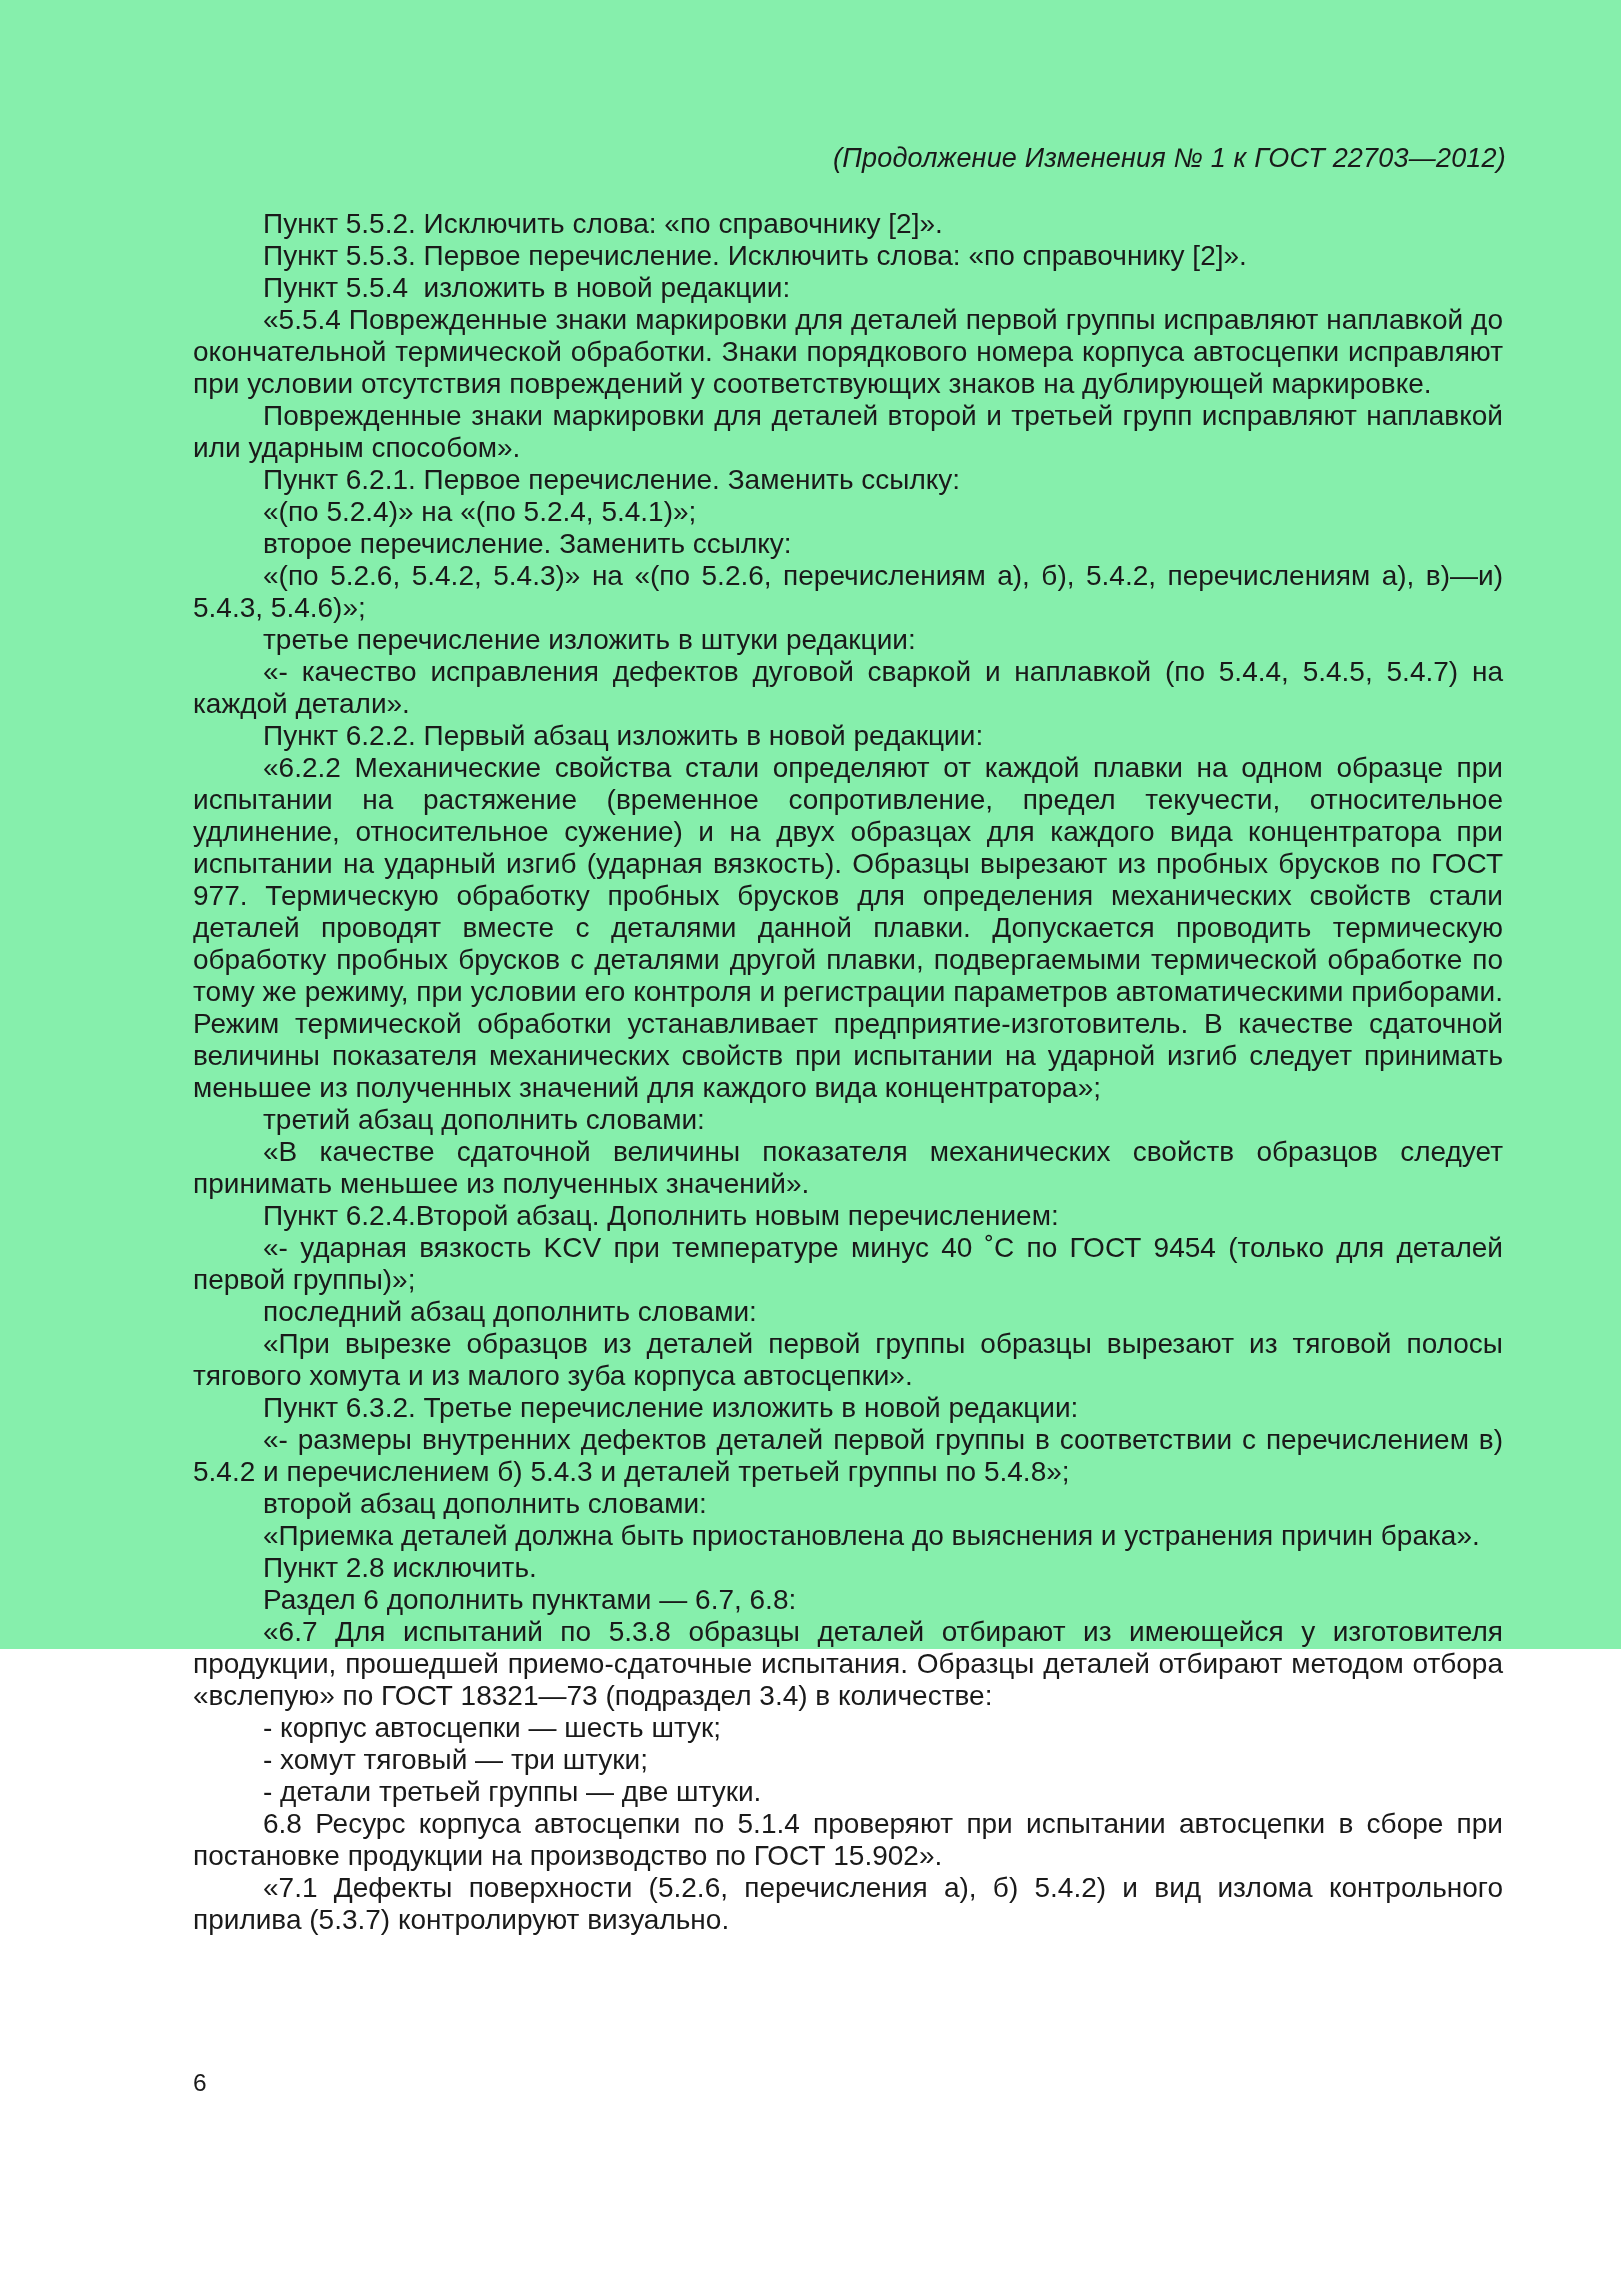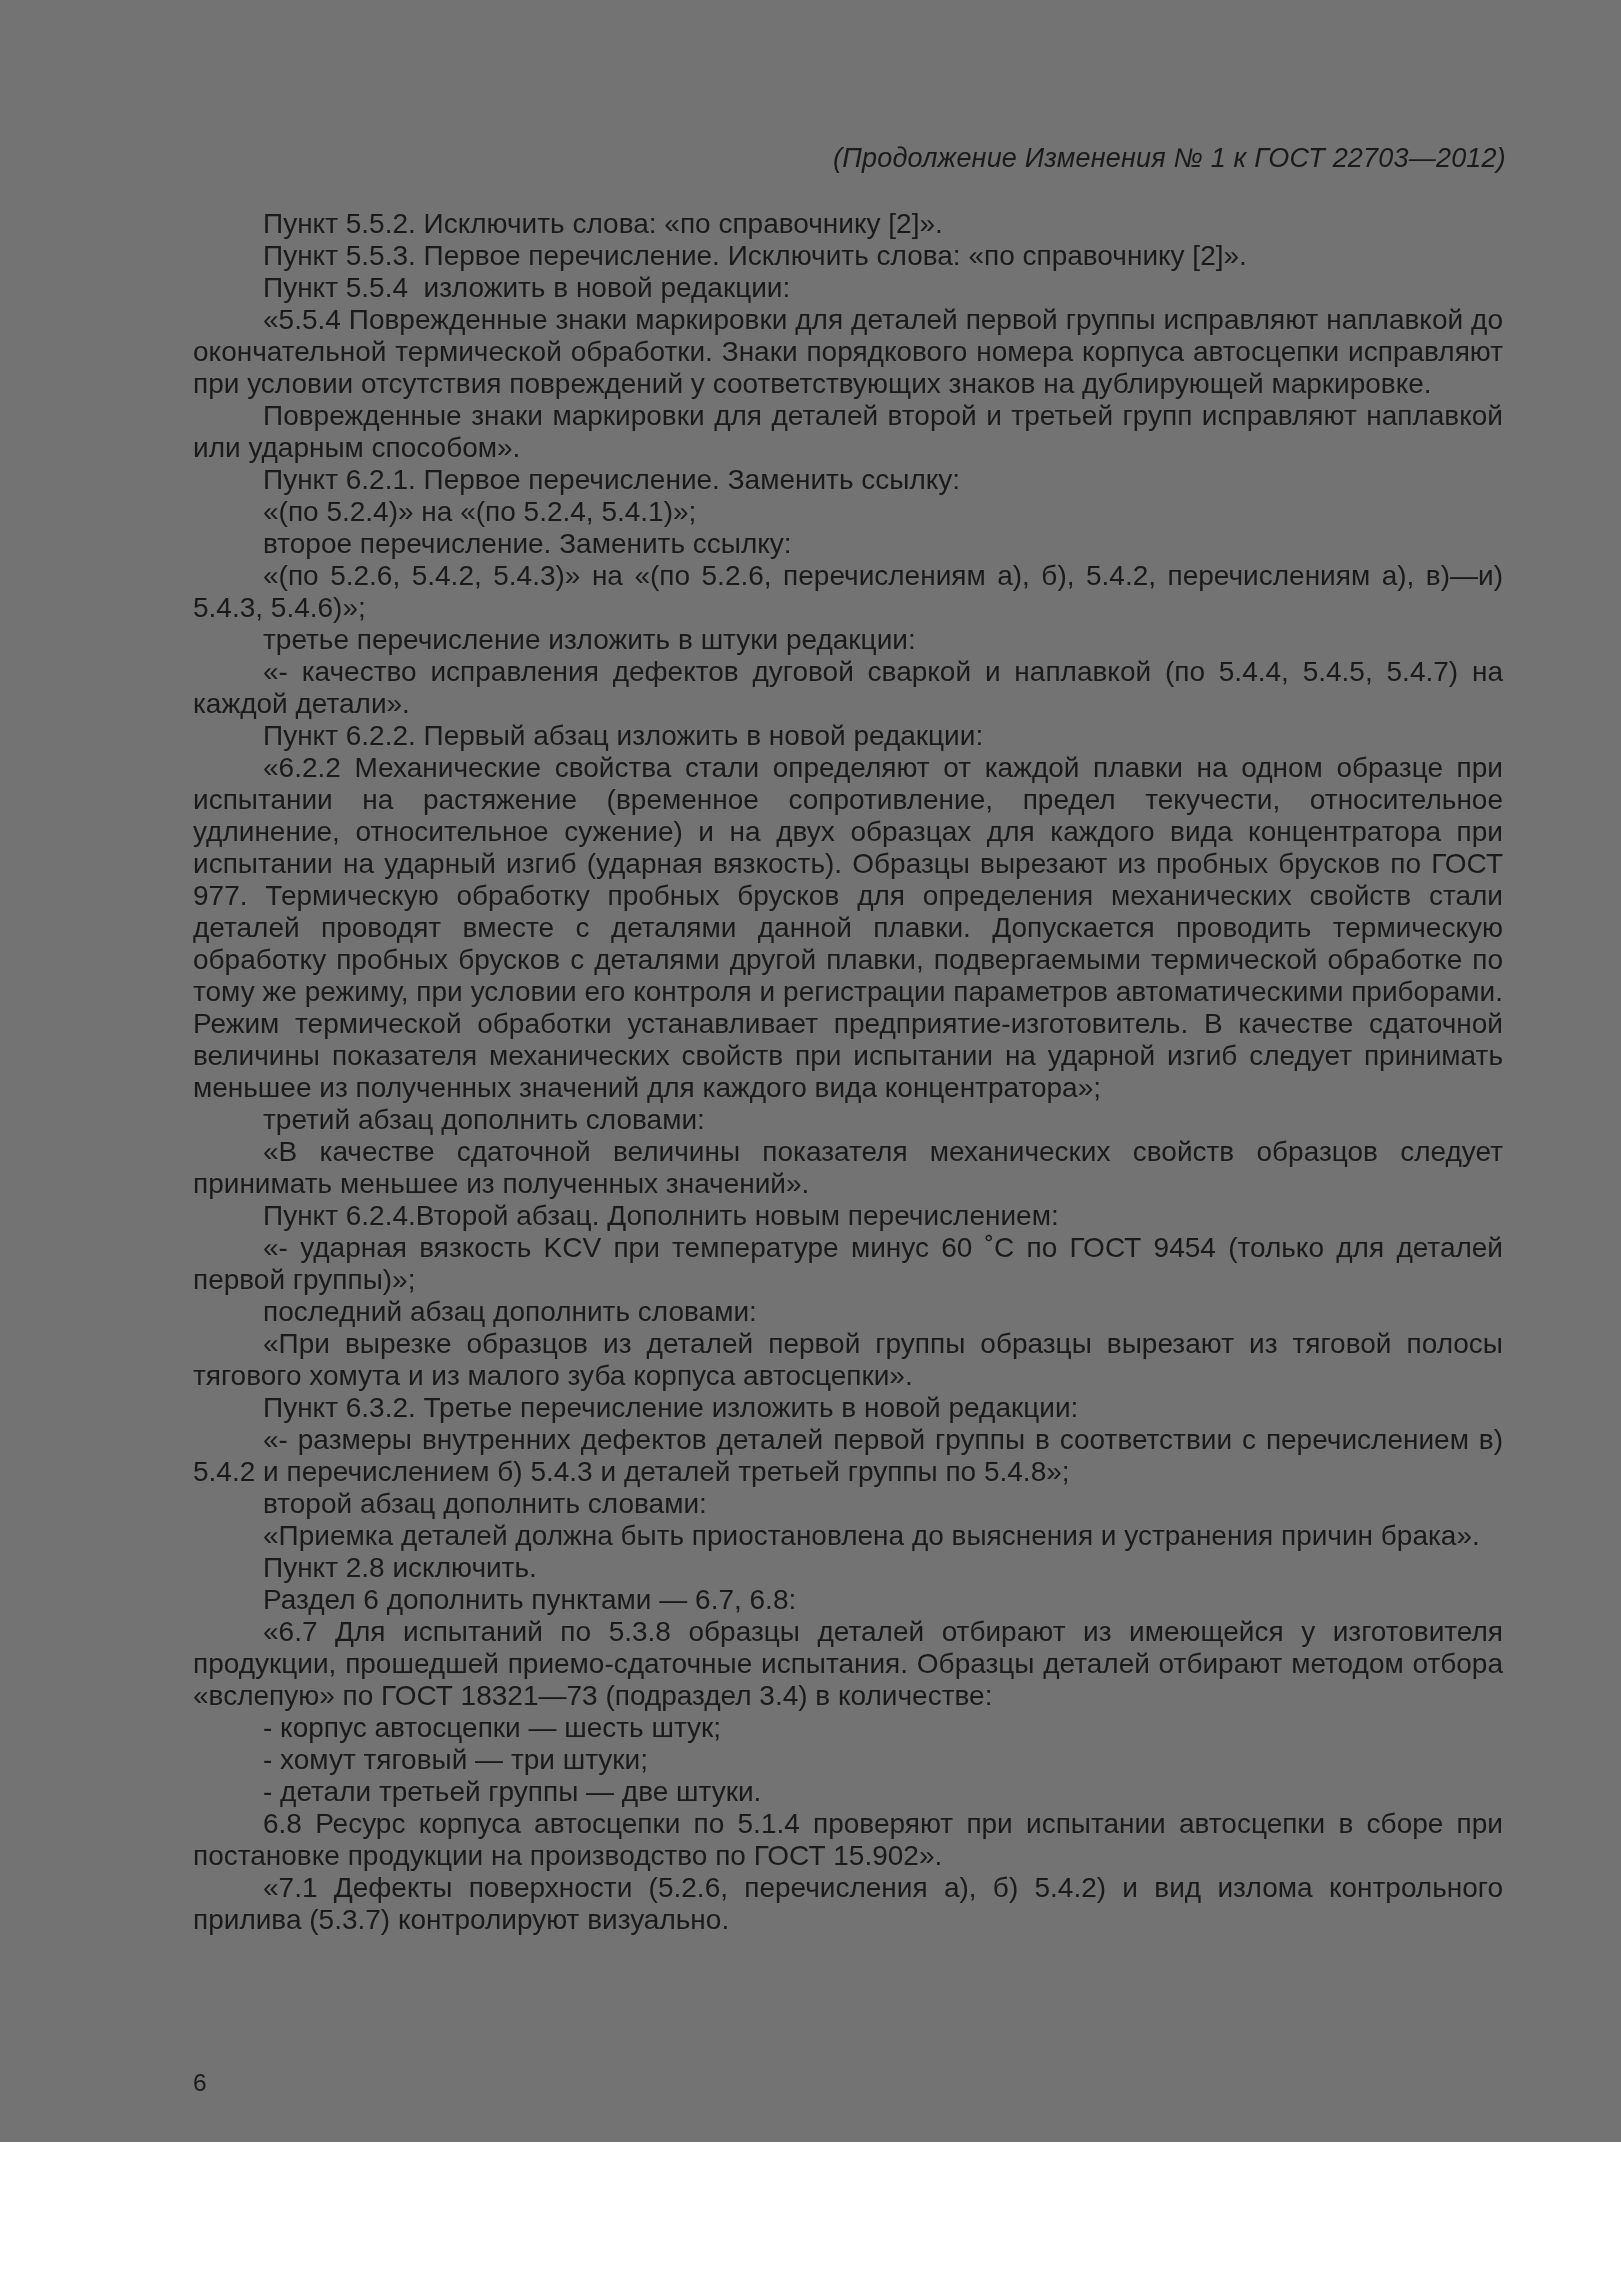--- a/index.html
+++ b/index.html
@@ -1,17 +1,17 @@
 <!DOCTYPE html>
 <html><head>
 <meta charset="utf-8">
 <style>
   html, body { margin: 0; padding: 0; background: #ffffff; }
   body { width: 1621px; height: 2293px; position: relative; overflow: hidden; }
-  .page { position: absolute; left: 0; top: 0; width: 1621px; height: 2142px; background: #737373; }
+  .page { position: absolute; left: 0; top: 0; width: 1621px; height: 1649px; background: #86efac; }
   .header {
     position: absolute; right: 115px; top: 143px;
     font-family: "Liberation Sans", sans-serif; font-style: italic;
     font-size: 27px; color: #1a1a1a; letter-spacing: 0.2px; white-space: nowrap;
   }
   .body {
     position: absolute; left: 193px; top: 208px; width: 1310px;
     font-family: "Liberation Sans", sans-serif; font-size: 28px;
     line-height: 32px; color: #1a1a1a;
   }
@@ -37,21 +37,21 @@
     <p>«(по 5.2.4)» на «(по 5.2.4, 5.4.1)»;</p>
     <p>второе перечисление. Заменить ссылку:</p>
     <p>«(по 5.2.6, 5.4.2, 5.4.3)» на «(по 5.2.6, перечислениям а), б), 5.4.2, перечислениям а), в)—и) 5.4.3, 5.4.6)»;</p>
     <p>третье перечисление изложить в штуки редакции:</p>
     <p>«- качество исправления дефектов дуговой сваркой и наплавкой (по 5.4.4, 5.4.5, 5.4.7) на каждой детали».</p>
     <p>Пункт 6.2.2. Первый абзац изложить в новой редакции:</p>
     <p>«6.2.2 Механические свойства стали определяют от каждой плавки на одном образце при испытании на растяжение (временное сопротивление, предел текучести, относительное удлинение, относительное сужение) и на двух образцах для каждого вида концентратора при испытании на ударный изгиб (ударная вязкость). Образцы вырезают из пробных брусков по ГОСТ 977. Термическую обработку пробных брусков для определения механических свойств стали деталей проводят вместе с деталями данной плавки. Допускается проводить термическую обработку пробных брусков с деталями другой плавки, подвергаемыми термической обработке по тому же режиму, при условии его контроля и регистрации параметров автоматическими приборами. Режим термической обработки устанавливает предприятие-изготовитель. В качестве сдаточной величины показателя механических свойств при испытании на ударной изгиб следует принимать меньшее из полученных значений для каждого вида концентратора»;</p>
     <p>третий абзац дополнить словами:</p>
     <p>«В качестве сдаточной величины показателя механических свойств образцов следует принимать меньшее из полученных значений».</p>
     <p>Пункт 6.2.4.Второй абзац. Дополнить новым перечислением:</p>
-    <p>«- ударная вязкость KCV при температуре минус 60 ˚С по ГОСТ 9454 (только для деталей первой группы)»;</p>
+    <p>«- ударная вязкость KCV при температуре минус 40 ˚С по ГОСТ 9454 (только для деталей первой группы)»;</p>
     <p>последний абзац дополнить словами:</p>
     <p>«При вырезке образцов из деталей первой группы образцы вырезают из тяговой полосы тягового хомута и из малого зуба корпуса автосцепки».</p>
     <p>Пункт 6.3.2. Третье перечисление изложить в новой редакции:</p>
     <p>«- размеры внутренних дефектов деталей первой группы в соответствии с перечислением в) 5.4.2 и перечислением б) 5.4.3 и деталей третьей группы по 5.4.8»;</p>
     <p>второй абзац дополнить словами:</p>
     <p>«Приемка деталей должна быть приостановлена до выяснения и устранения причин брака».</p>
     <p>Пункт 2.8 исключить.</p>
     <p>Раздел 6 дополнить пунктами — 6.7, 6.8:</p>
     <p>«6.7 Для испытаний по 5.3.8 образцы деталей отбирают из имеющейся у изготовителя продукции, прошедшей приемо-сдаточные испытания. Образцы деталей отбирают методом отбора «вслепую» по ГОСТ 18321—73 (подраздел 3.4) в количестве:</p>
     <p>- корпус автосцепки — шесть штук;</p>

